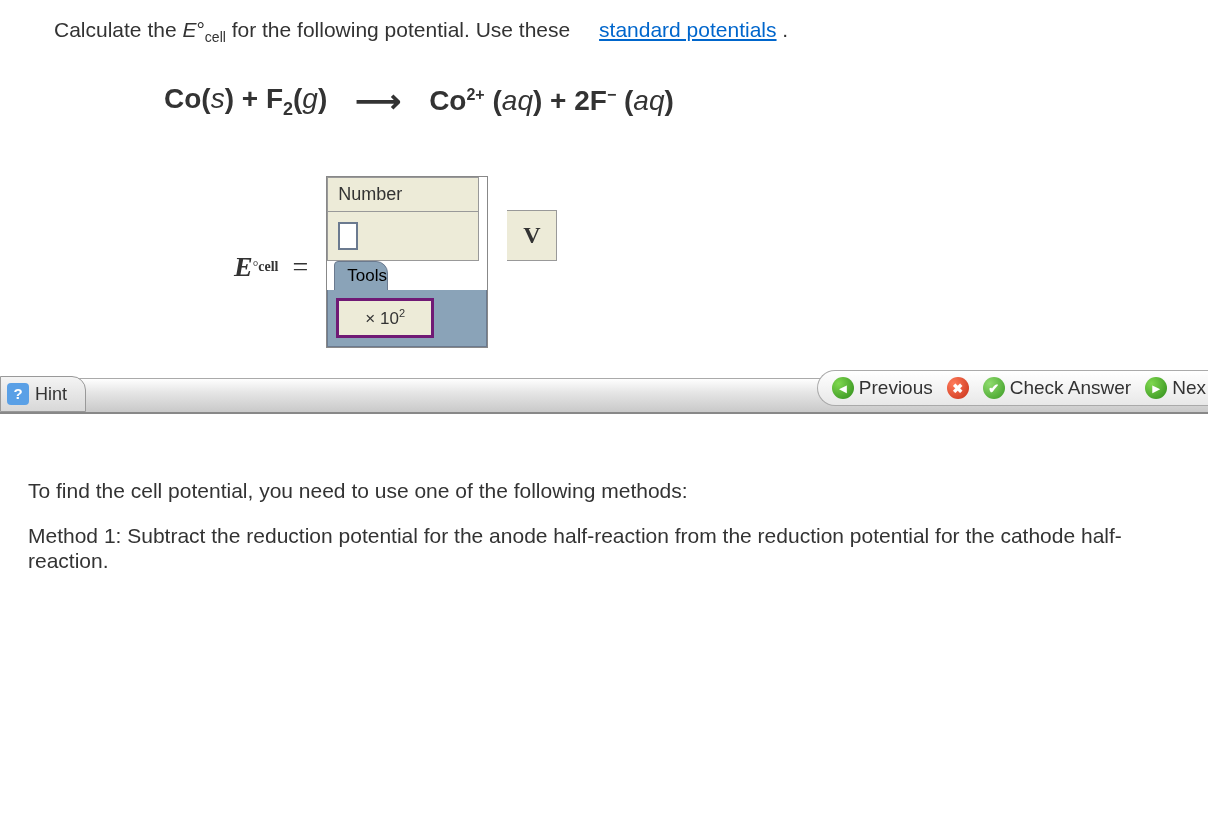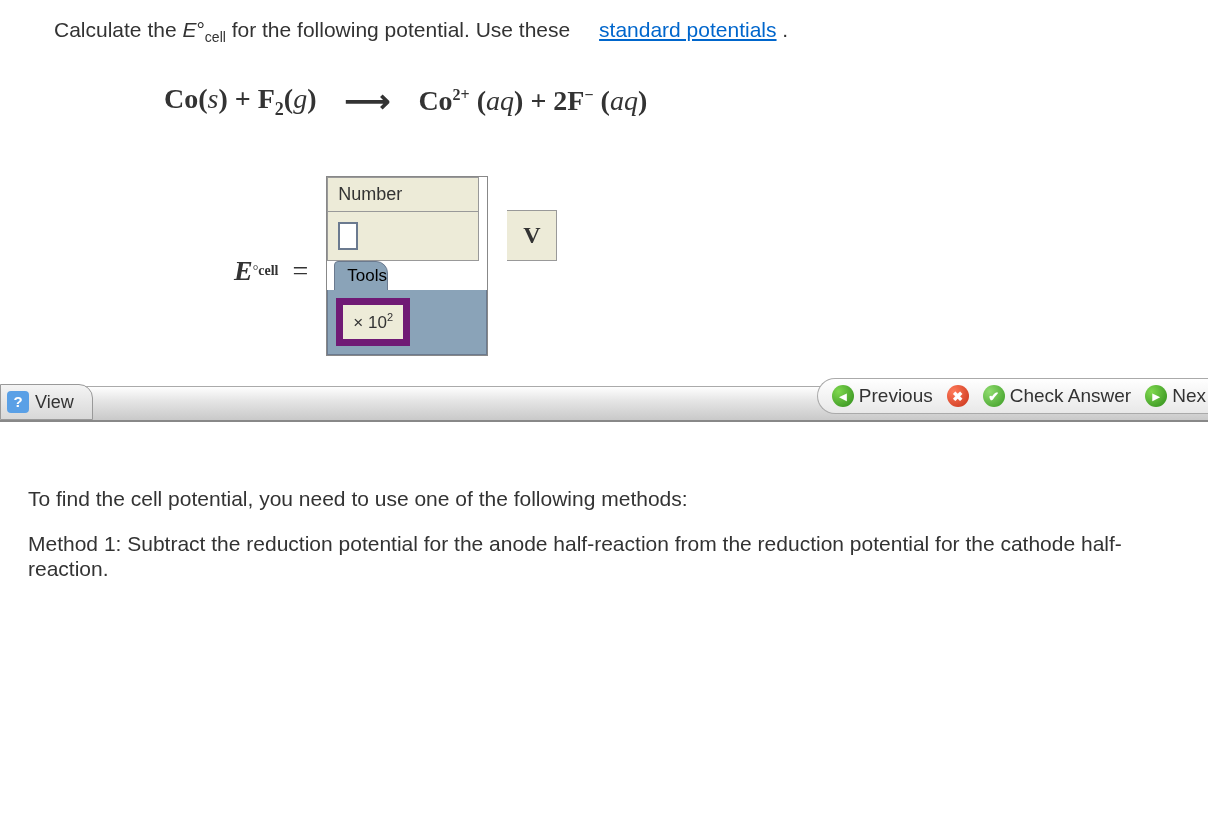--- a/index.html
+++ b/index.html
@@ -20,21 +20,21 @@
       font-size: 21px;
       line-height: 1.3;
       margin-bottom: 36px;
     }
     .ital { font-style: italic; }
     .subscript { font-size: 14px; vertical-align: sub; }
     a.link { color: #0066cc; text-decoration: underline; margin-left: 23px; }
     
     .equation-row {
       margin-left: 110px;
-      font-family: Liberation Serif, serif;
+      font-family: Liberation Sans, sans-serif;
       font-size: 28px;
       font-weight: bold;
       margin-bottom: 56px;
       display: flex;
       align-items: center;
       gap: 4px;
     }
     .equation-row .state { font-style: italic; font-weight: normal; }
     .arrow { margin: 0 24px; font-size: 32px; }
     
@@ -118,22 +118,22 @@
       background: #8aa3b8;
       border: 1px solid #6b7a8f;
       border-top: none;
       padding: 8px;
       width: 160px;
       margin-left: 0px;
       margin-top: -1px;
     }
     .tool-btn {
       background: #edebd8;
-      border: 7px solid #701a75;
-      padding: 6px 10px;
+      border: 3px solid #701a75;
+      padding: 6px 26px;
       font-size: 17px;
       cursor: pointer;
       display: inline-block;
     }
     .tool-btn .sup2 { font-size: 11px; vertical-align: super; }
     .widget-wrap {
       position: relative;
       display: inline-block;
       border: 1px solid #888;
     }
@@ -267,21 +267,21 @@
         </div>
       </div>
     </div>
   </div>
 </div>
 
 <div class="nav-bar">
   <div class="nav-strip"></div>
   <div class="hint-tab">
     <div class="hint-icon">?</div>
-    <span>View</span>
+    <span>Hint</span>
   </div>
   <div class="nav-buttons">
     <div class="nav-btn">
       <div class="circ-icon ic-prev">◄</div>
       <span>Previous</span>
     </div>
     <div class="nav-btn">
       <div class="circ-icon ic-giveup">✖</div>
     </div>
     <div class="nav-btn">

